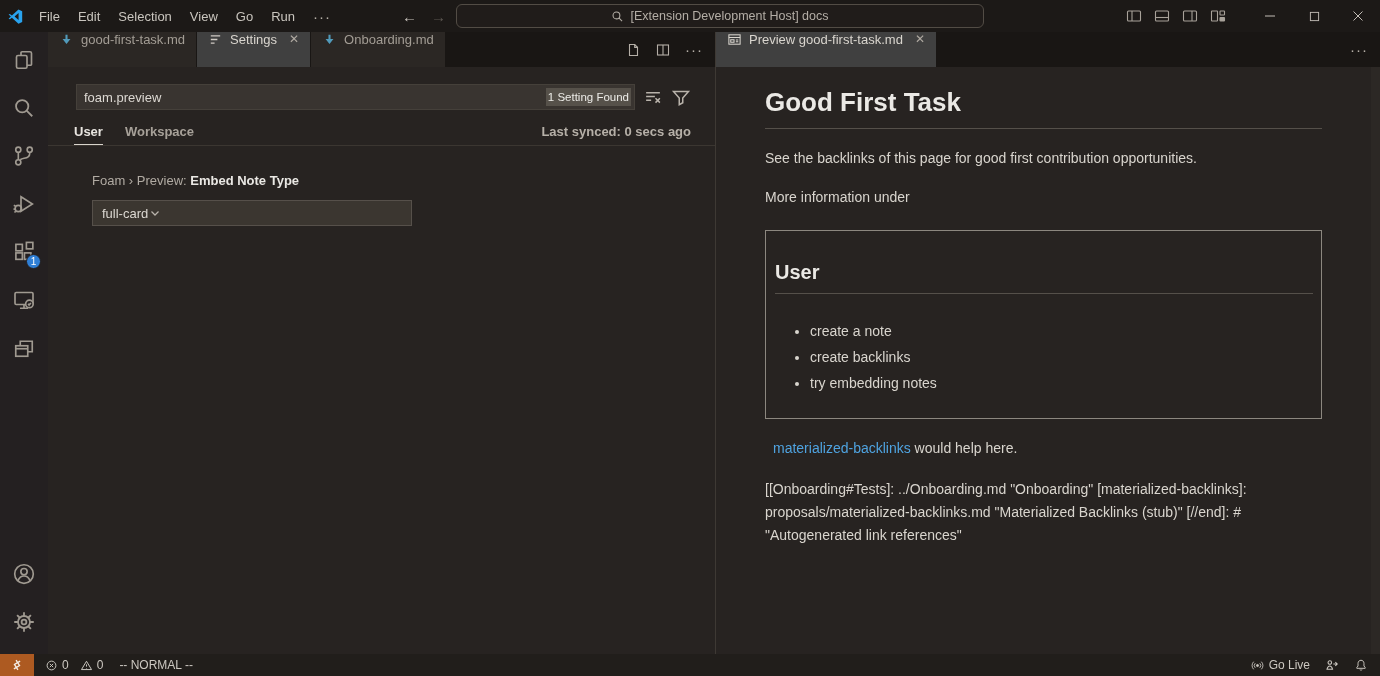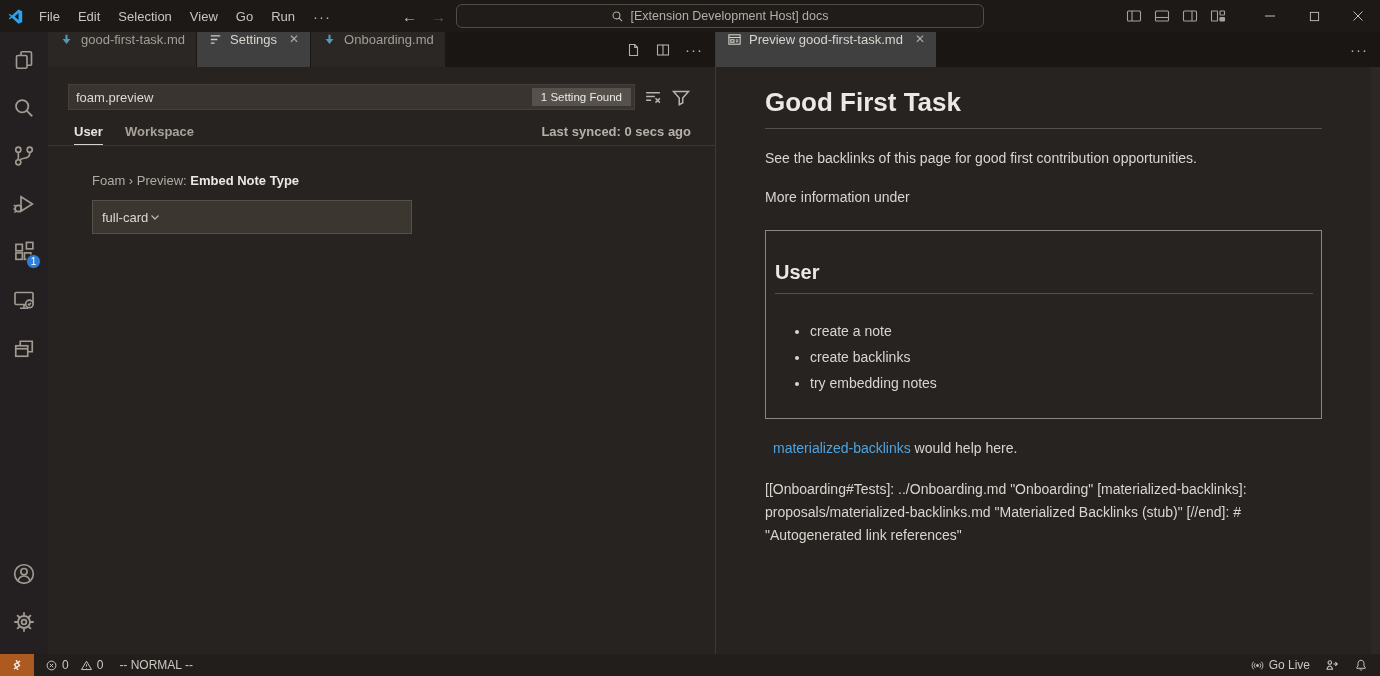--- a/index.html
+++ b/index.html
@@ -52,42 +52,42 @@
   .tabsbar { flex:0 0 35px; height:35px; background:#191614; display:flex; align-items:stretch; color:#a39d95; font-size:13px; }
   .tab { display:flex; align-items:flex-start; gap:7px; padding:0 11px; background:#2b2724; border-right:1px solid #191614; white-space:nowrap; }
   .tab.active { background:#404040; color:#d9d5ce; }
   .tab .close-x { font-size:12px; margin-left:5px; color:#b0aaa2; }
   .tab-actions { margin-left:auto; display:flex; align-items:center; gap:14px; padding:0 12px; color:#b5afa7; }
   .dots { font-size:15px; letter-spacing:1px; color:#b5afa7; }
 
   
   .settings { flex:1; background:#272321; overflow:hidden; }
   .settings-header { padding:17px 24px 0 20px; }
-  .search-row { display:flex; gap:8px; }
+  .search-row { display:flex; gap:8px;margin-left:8px; }
   .search-wrap { position:relative; flex:1; }
   .settings-search {
     width:100%; height:26px; background:#393430; border:1px solid #45403a; color:#ddd9d3;
     font-size:13px; padding:0 120px 0 7px; outline:none; font-family:"Liberation Sans",sans-serif;
   }
   .found-badge {
     position:absolute; right:4px; top:4px; background:#56514a; color:#ecebe7;
-    font-size:11.5px; padding:2px 9px; line-height:14px;
+    font-size:11.5px; padding:2px 2px; line-height:14px;
   }
   .hdr-icon { color:#b9b3ab; display:flex; align-items:center; }
   .scope-row { display:flex; margin-top:14px; padding:0 0 0 6px; font-size:13px; color:#a7a199;font-weight:bold; }
   .scope { margin-right:22px; padding-bottom:5px; border-bottom:1px solid transparent; }
   .scope.active { color:#e8e5e0; border-bottom-color:#d8d4cc; }
   .last-synced { margin-left:auto; color:#b6b0a8; padding-bottom:5px; }
   .scope-divider { border-bottom:1px solid #3b3631; margin-top:0; }
   .setting-item { padding:27px 0 0 44px; }
   .setting-title { font-size:13px; color:#b1aba3; }
   .setting-title .cat { color:#b1aba3; }
   .setting-title .name { color:#eae8e4; font-weight:700; }
   .setting-select {
-    margin-top:12px; width:320px; height:34px; background:#3b3630; border:1px solid #56504a;
+    margin-top:12px; width:320px; height:26px; background:#3b3630; border:1px solid #56504a;
     color:#dcd8d2; font-size:13px; display:flex; align-items:center; justify-content:flex-start; padding:4px 9px;
   }
   .setting-select .chev { color:#b9b3ab; }
 
   
   .preview-pane { flex:1; background:#272321; color:#d9d5ce; padding:21px 58px 0 49px; font-size:14px; overflow:hidden; position:relative; }
   .pv-scroll-strip { position:absolute; top:0; right:0; width:9px; height:100%; background:#2c2825; }
   .pv-h1 { font-size:26px; font-weight:600; color:#ebe9e5; margin:0; line-height:1.15; }
   .pv-hr { border:none; border-top:1px solid #55504a; margin:10px 0 0; }
   .pv-p { margin:19px 0 0; line-height:1.45; }

